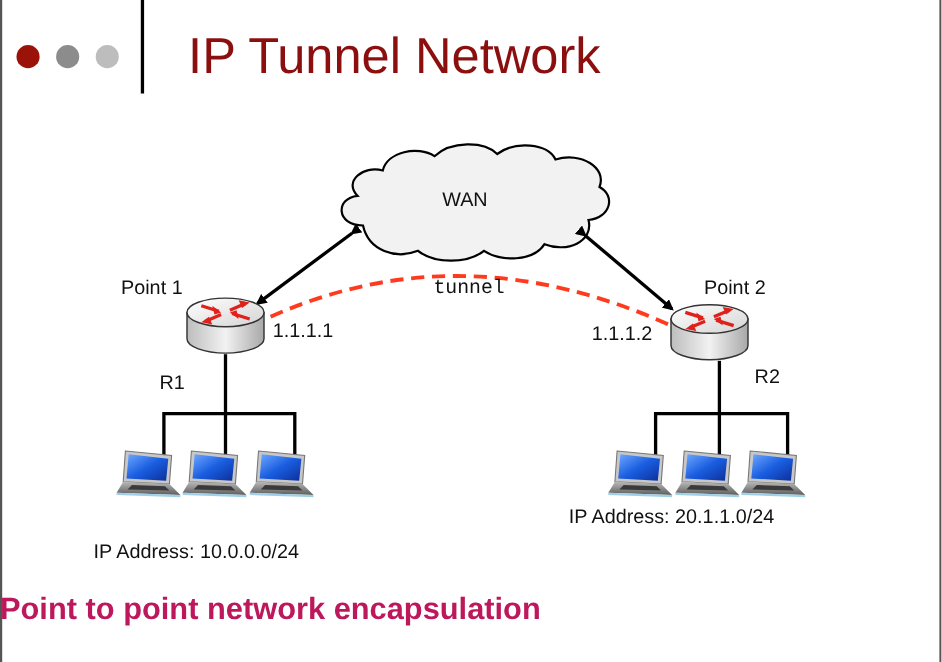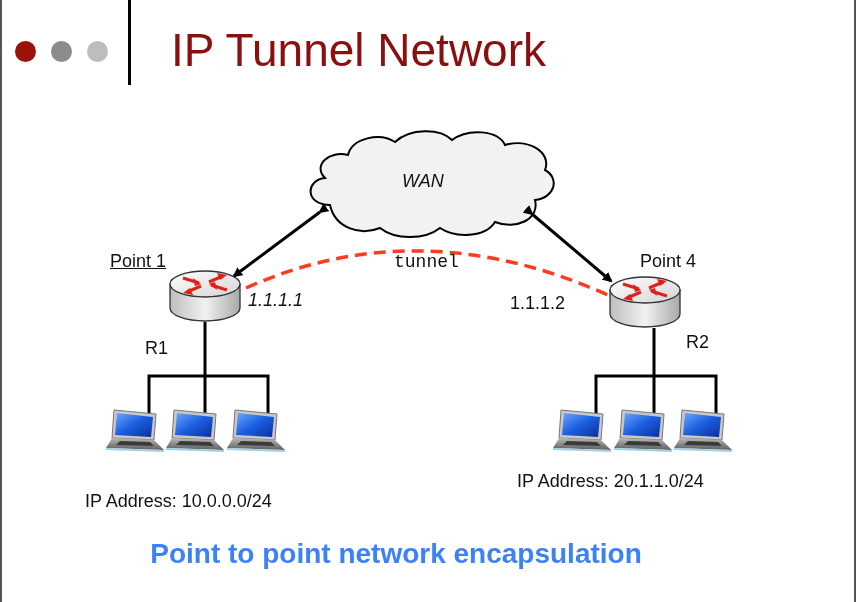--- a/index.html
+++ b/index.html
@@ -4,22 +4,22 @@
 <style>
   html, body { margin:0; padding:0; }
   body { width:856px; height:602px; background:#ffffff; position:relative; overflow:hidden;
          font-family:"Liberation Sans", sans-serif; }
   .frame-left { position:absolute; left:0; top:0; width:2px; height:602px; background:#555; }
   .frame-right { position:absolute; right:0; top:0; width:2px; height:602px; background:#555; }
   .dot { position:absolute; top:41px; width:21px; height:21px; border-radius:50%; }
   .vbar { position:absolute; left:128px; top:0; width:3px; height:85px; background:#000; }
   .title { position:absolute; left:153px; top:22px; font-size:46px; color:#8b0f0f; line-height:56px;margin-left:18px; }
   .lbl { position:absolute; font-size:18px; color:#111; white-space:nowrap; line-height:20px; }
-  .caption { position:absolute; left:0; width:792px; top:538px; text-align:center;
-             font-size:28px; font-weight:bold; color:#3b82f6; }
+  .caption { position:absolute; left:0; width:792px; top:538px; text-align:left;
+             font-size:28px; font-weight:bold; color:#be185d; }
   svg.diagram { position:absolute; left:0; top:0; }
 </style>
 </head>
 <body>
 
 <div class="frame-left"></div>
 <div class="frame-right"></div>
 
 <div class="dot" id="dot0" style="left: 15px; background: rgb(155, 18, 9);"></div>
 <div class="dot" id="dot1" style="left: 51px; background: rgb(140, 140, 140);"></div>
@@ -110,26 +110,26 @@
       <use href="#laptop"></use>
     </g>
   <g transform="translate(614,410)">
       <use href="#laptop"></use>
     </g>
   <g transform="translate(674,410)">
       <use href="#laptop"></use>
     </g>
 </svg>
 
-<div class="lbl" style="left:402px; top:171px;font-style:italic;">WAN</div>
+<div class="lbl" style="left:402px; top:171px;">WAN</div>
 <div class="lbl" style="left:394px; top:252px;font-family:Liberation Mono, monospace;">tunnel</div>
 
-<div class="lbl" style="left:110px; top:251px;text-decoration:underline;">Point 1</div>
+<div class="lbl" style="left:110px; top:251px;">Point 1</div>
 <div class="lbl" style="left:145px; top:338px;">R1</div>
-<div class="lbl" style="left:248px; top:290px;font-style:italic;">1.1.1.1</div>
+<div class="lbl" style="left:248px; top:290px;">1.1.1.1</div>
 <div class="lbl" style="left:85px; top:471px;margin-top:20px;">IP Address: 10.0.0.0/24</div>
 
-<div class="lbl" style="left:640px; top:251px;">Point 4</div>
+<div class="lbl" style="left:640px; top:251px;">Point 2</div>
 <div class="lbl" style="left:686px; top:332px;">R2</div>
-<div class="lbl" style="left:510px; top:293px;">1.1.1.2</div>
-<div class="lbl" style="left:517px; top:471px;">IP Address: 20.1.1.0/24</div>
+<div class="lbl" style="left:538px; top:293px;">1.1.1.2</div>
+<div class="lbl" style="left:517px; top:459px;">IP Address: 20.1.1.0/24</div>
 
 <div class="caption">Point to point network encapsulation</div>
 
 </body></html>

